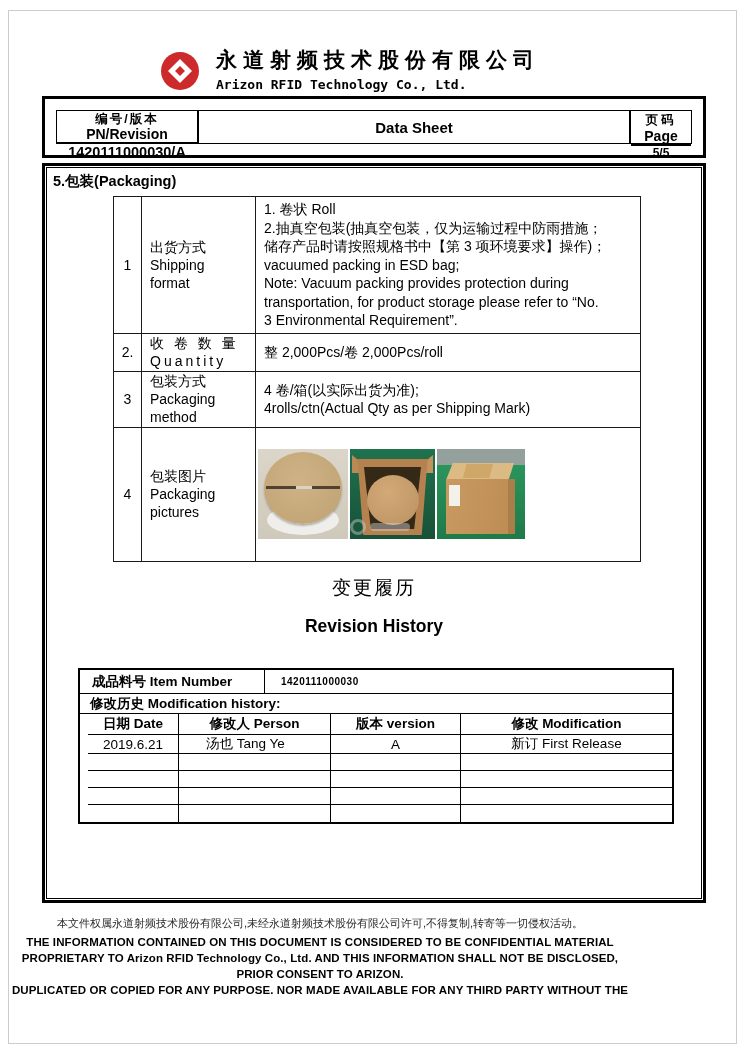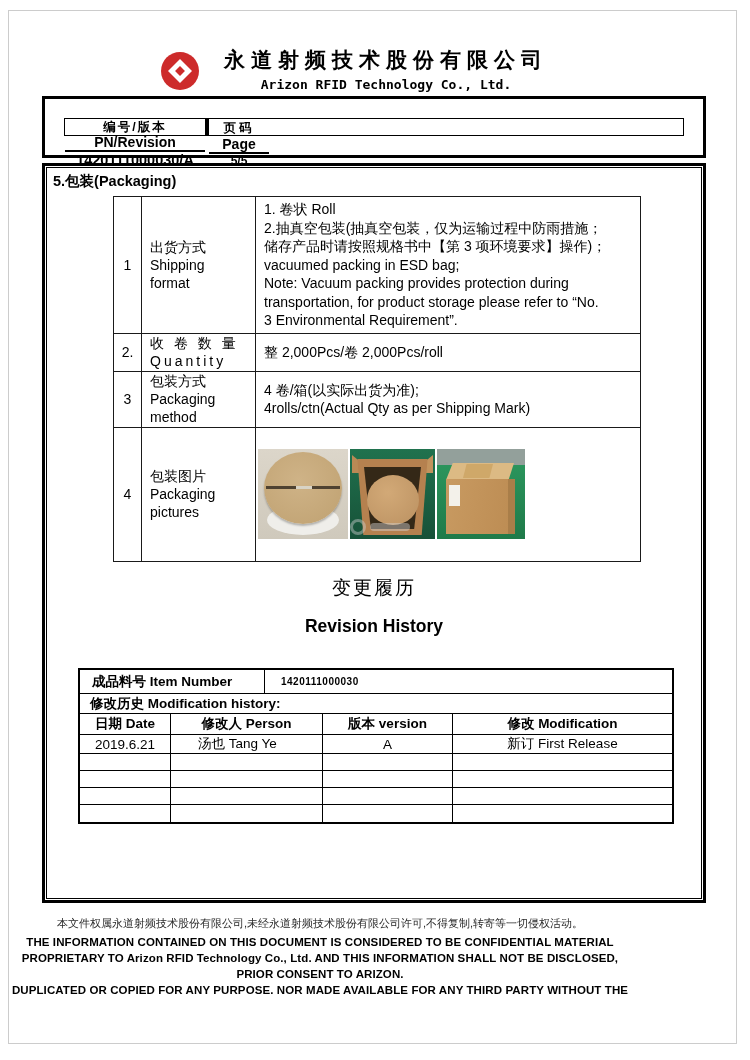--- a/index.html
+++ b/index.html
@@ -16,28 +16,28 @@
     border:1px solid #cccccc; pointer-events:none;
   }
 
   
   .logo { position:absolute; left:161px; top:52px; width:38px; height:38px;
           border-radius:50%; background:#cd2b2b; }
   .logo-diamond-outer { position:absolute; left:50%; top:50%; width:17px; height:17px;
           transform:translate(-50%,-50%) rotate(45deg); background:#fff; }
   .logo-diamond-inner { position:absolute; left:50%; top:50%; width:7px; height:7px;
           transform:translate(-50%,-50%) rotate(45deg); background:#cd2b2b; }
-  .company-block { position:absolute; left:216px; top:46px; width:340px; text-align:center; }
+  .company-block { position:absolute; left:216px; top:46px; width:340px; }
   .company-cn { font-size:21px; font-weight:bold; letter-spacing:6px; white-space:nowrap; }
   .company-en { font-family:"DejaVu Sans Mono","Liberation Mono",monospace;
                 font-size:13px; font-weight:bold; margin-top:3px; white-space:nowrap; }
 
   
   .hdr-table { position:absolute; left:42px; top:96px; width:664px; height:62px;
-               border:3px solid #000; padding:19px; background:#fff; }
+               border:3px solid #000; padding:11px; background:#fff; }
   .hdr-inner { border:1px solid #000; width:100%; height:100%; display:flex; }
   .hdr-col-left { width:142px; border-right:2px solid #000; display:flex; flex-direction:column; }
   .hdr-col-mid  { flex:1; display:flex; align-items:center; justify-content:center; }
   .hdr-col-right{ width:62px; border-left:2px solid #000; display:flex; flex-direction:column; }
   .hdr-pn-labels { height:33px; border-bottom:2px solid #000; text-align:center; padding-top:1px;}
   .hdr-pn-cn { font-size:12.5px; font-weight:bold; letter-spacing:2px; line-height:15px;}
   .hdr-pn-en { font-size:14px; font-weight:bold; line-height:15px; }
   .hdr-pn-value { flex:1; display:flex; align-items:center; justify-content:center;
                   font-size:14.5px; font-weight:bold; }
   .hdr-title { font-size:15px; font-weight:bold; }
@@ -110,21 +110,21 @@
   .rev-title-en { position:absolute; left:0; top:448px; width:100%; text-align:center;
                   font-size:17.5px; font-weight:bold; }
   .rev-table { position:absolute; left:31px; top:500px; width:596px; border:2.5px solid #000; background:#fff; }
   .rv-row1 { display:flex; height:24px; border-bottom:1.5px solid #000; }
   .rv-item-label { width:185px; border-right:1.5px solid #000; font-weight:bold; font-size:13.5px;
                    display:flex; align-items:center; padding-left:12px; }
   .rv-item-value { flex:1; display:flex; align-items:center; padding-left:16px;
                    font-weight:bold; font-size:10px; letter-spacing:.5px; }
   .rv-row2 { height:20px; border-bottom:1.5px solid #000; font-weight:bold; font-size:13.5px;
              display:flex; align-items:center; padding-left:10px; }
-  .rv-grid { display:grid; grid-template-columns:91px 152px 130px 1fr; }
+  .rv-grid { display:grid; grid-template-columns:91px 152px 130px 1fr;padding-left:8px; }
   .rv-cell { border-right:1.5px solid #000; border-bottom:1.5px solid #000;
              display:flex; align-items:center; justify-content:center; font-size:13.5px; }
   .rv-cell:nth-child(4n) { border-right:none; }
   .rv-grid .last-row { border-bottom:none; }
   .rv-head { height:21px; font-weight:bold; }
   .rv-data { height:19px; }
   .rv-empty { height:17px; }
   .rv-left { justify-content:flex-start; padding-left:27px; }
 
   
@@ -147,20 +147,23 @@
 </div>
 
 <div class="hdr-table">
   <div class="hdr-inner">
     <div class="hdr-col-left">
       <div class="hdr-pn-labels">
         <div class="hdr-pn-cn">编号/版本</div>
         <div class="hdr-pn-en">PN/Revision</div>
       </div>
       <div class="hdr-pn-value">1420111000030/A</div>
+    </div>
+    <div class="hdr-col-mid">
+      <span class="hdr-title">Data Sheet</span>
     </div>
     <div class="hdr-col-right">
       <div class="hdr-page-labels">
         <div class="hdr-page-cn">页码</div>
         <div class="hdr-page-en">Page</div>
       </div>
       <div class="hdr-page-value">5/5</div>
     </div>
   </div>
 </div>

